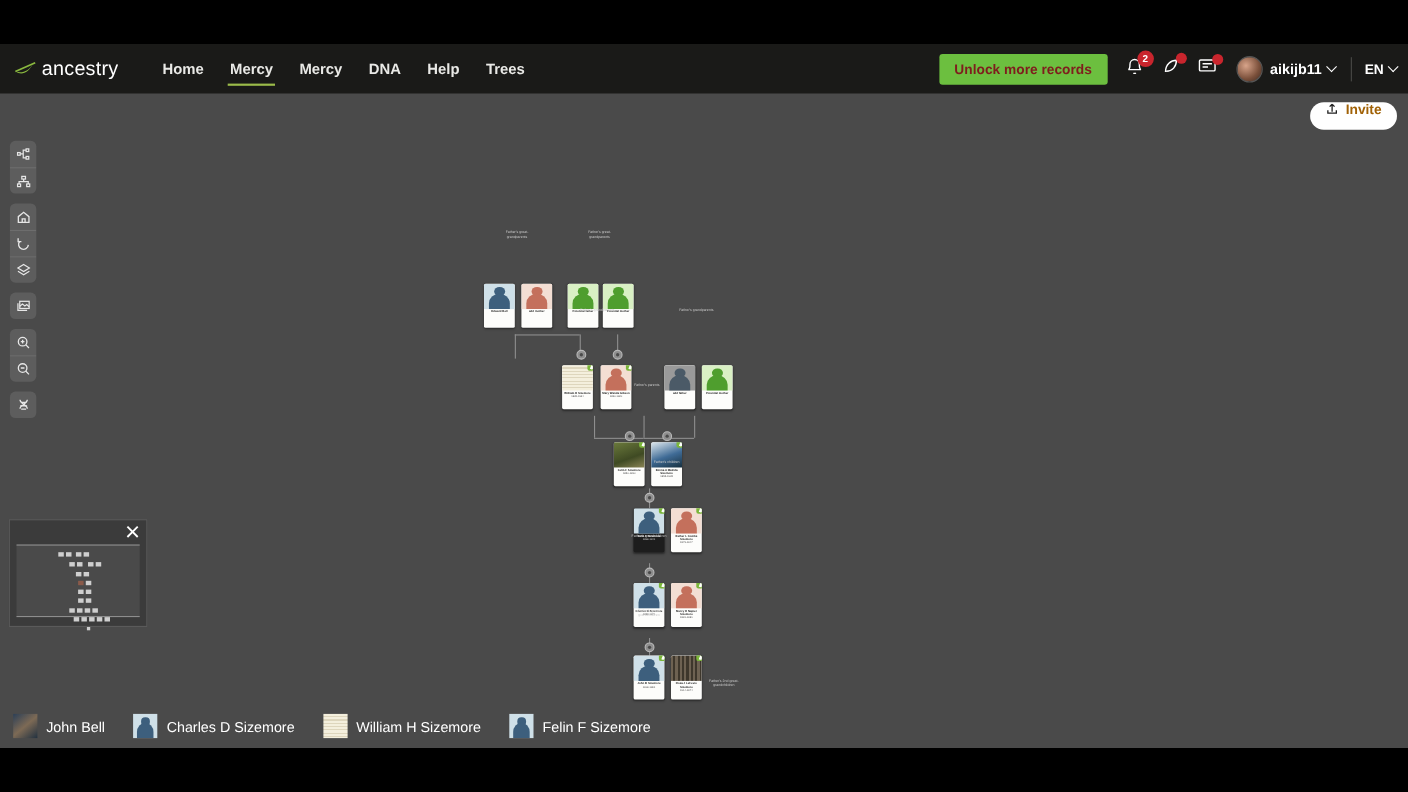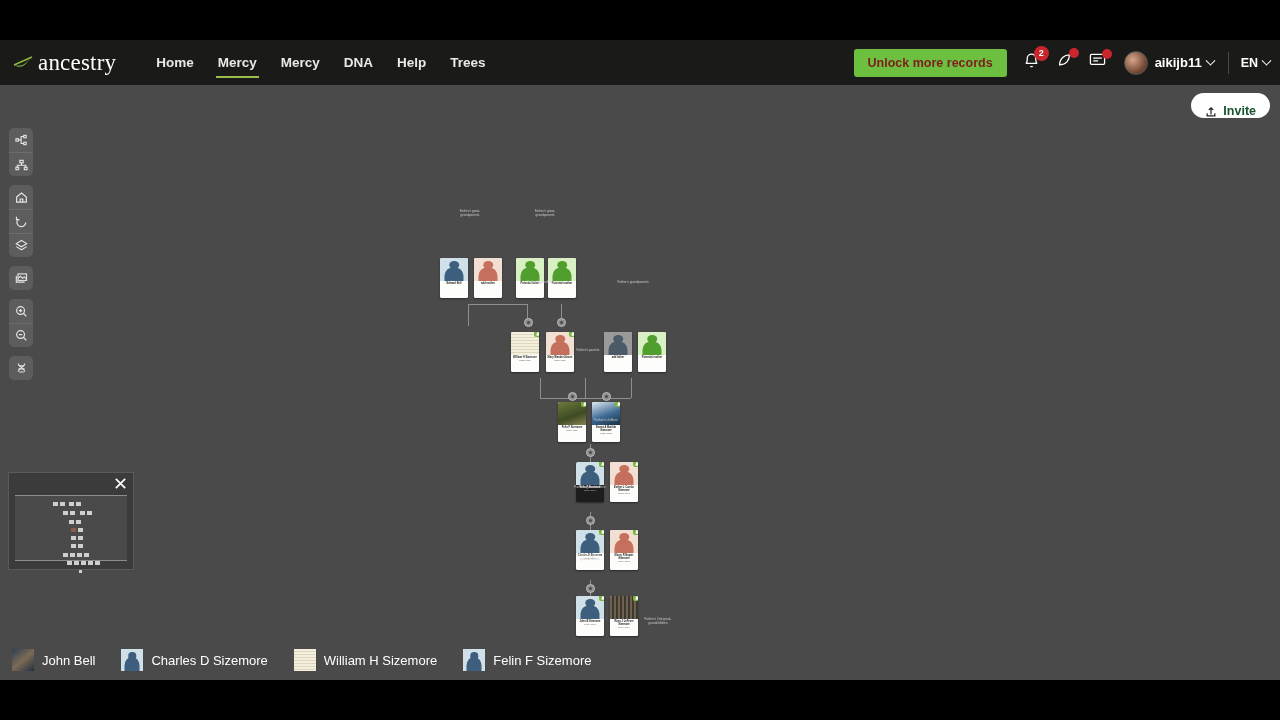--- a/index.html
+++ b/index.html
@@ -8,21 +8,21 @@
 
   
   #stage { position:relative; width:1280px; height:720px; background:#000; }
   #app   { position:absolute; left:0; top:40px; width:1280px; height:640px; background:#4a4a4a; overflow:hidden; }
 
   
   .topnav { position:absolute; left:0; top:0; width:1280px; height:45px;
             background:#1a1a18; display:flex; align-items:center; }
   .brand { display:flex; align-items:center; margin-left:12px; color:#fff; }
   .brand-leaf { width:22px; height:20px; position:relative; margin-right:4px; }
-  .brand-text { font-family:Liberation Serif, serif; font-size:23px; letter-spacing:.2px; color:#fff; }
+  .brand-text { font-family:Liberation Sans, sans-serif; font-size:18px; letter-spacing:.2px; color:#fff; }
   .navlinks { display:flex; align-items:center; margin-left:28px; height:45px; }
   .navlink { color:#e9e9e6; font-size:13.5px; font-weight:bold; padding:0 12px; line-height:45px;
              height:45px; position:relative; cursor:pointer; }
   .navlink.active::after { content:""; position:absolute; left:10px; right:10px; bottom:7px;
              height:2.5px; background:#9bbb4a; }
   .nav-right { margin-left:auto; display:flex; align-items:center; padding-right:10px; }
   .unlock { background:#6cbf3f; color:#7f1d1d; font-size:12.5px; font-weight:bold;
             padding:7px 14px; border-radius:3px; cursor:pointer; white-space:nowrap; }
   .ic { position:relative; margin-left:16px; cursor:pointer; color:#fff; }
   .badge { position:absolute; top:-6px; right:-9px; min-width:15px; height:15px; background:#c9252d;
@@ -35,22 +35,22 @@
   .lang { color:#fff; font-size:12.5px; font-weight:bold; cursor:pointer; }
   .caret { display:inline-block; width:7px; height:7px; border-right:1.6px solid currentColor;
            border-bottom:1.6px solid currentColor; transform:rotate(45deg) translate(-2px,-2px); margin-left:5px; }
 
   
   .treebar { position:absolute; top:45px; left:0; width:1280px; height:45px; }
   .treepill { position:absolute; left:9px; top:7px; height:24px; background:#6e6e6e;
       border-radius:14px; display:flex; align-items:center; padding:0 12px; color:#fff;
       font-size:12.5px; font-weight:bold; cursor:pointer; }
   .rightbtns { position:absolute; right:10px; top:8px; display:flex; align-items:center; }
-  .btn-white { background:#fff; color:#14532d; border-radius:14px; height:25px; display:flex;
-      align-items:flex-end; padding:0 14px; font-size:12.5px; font-weight:bold; cursor:pointer; }
+  .btn-white { background:#fff; color:#a16207; border-radius:14px; height:25px; display:flex;
+      align-items:flex-start; padding:0 14px; font-size:12.5px; font-weight:bold; cursor:pointer; }
   .btn-grp { display:flex; margin-left:9px; background:#6e6e6e; border-radius:14px; height:25px; overflow:hidden; }
   .btn-grey { color:#fff; display:flex; align-items:center; padding:0 13px; font-size:12.5px;
       font-weight:bold; cursor:pointer; }
   .btn-grp .btn-grey + .btn-grey { border-left:1px solid #838383; }
 
   
   .rail { position:absolute; left:9px; top:88px; width:24px; }
   .railgrp { background:#5d5d5d; border-radius:5px; margin-bottom:9px; overflow:hidden; }
   .railbtn { width:24px; height:24px; display:flex; align-items:center; justify-content:center;
              cursor:pointer; color:#e6e6e6; }

